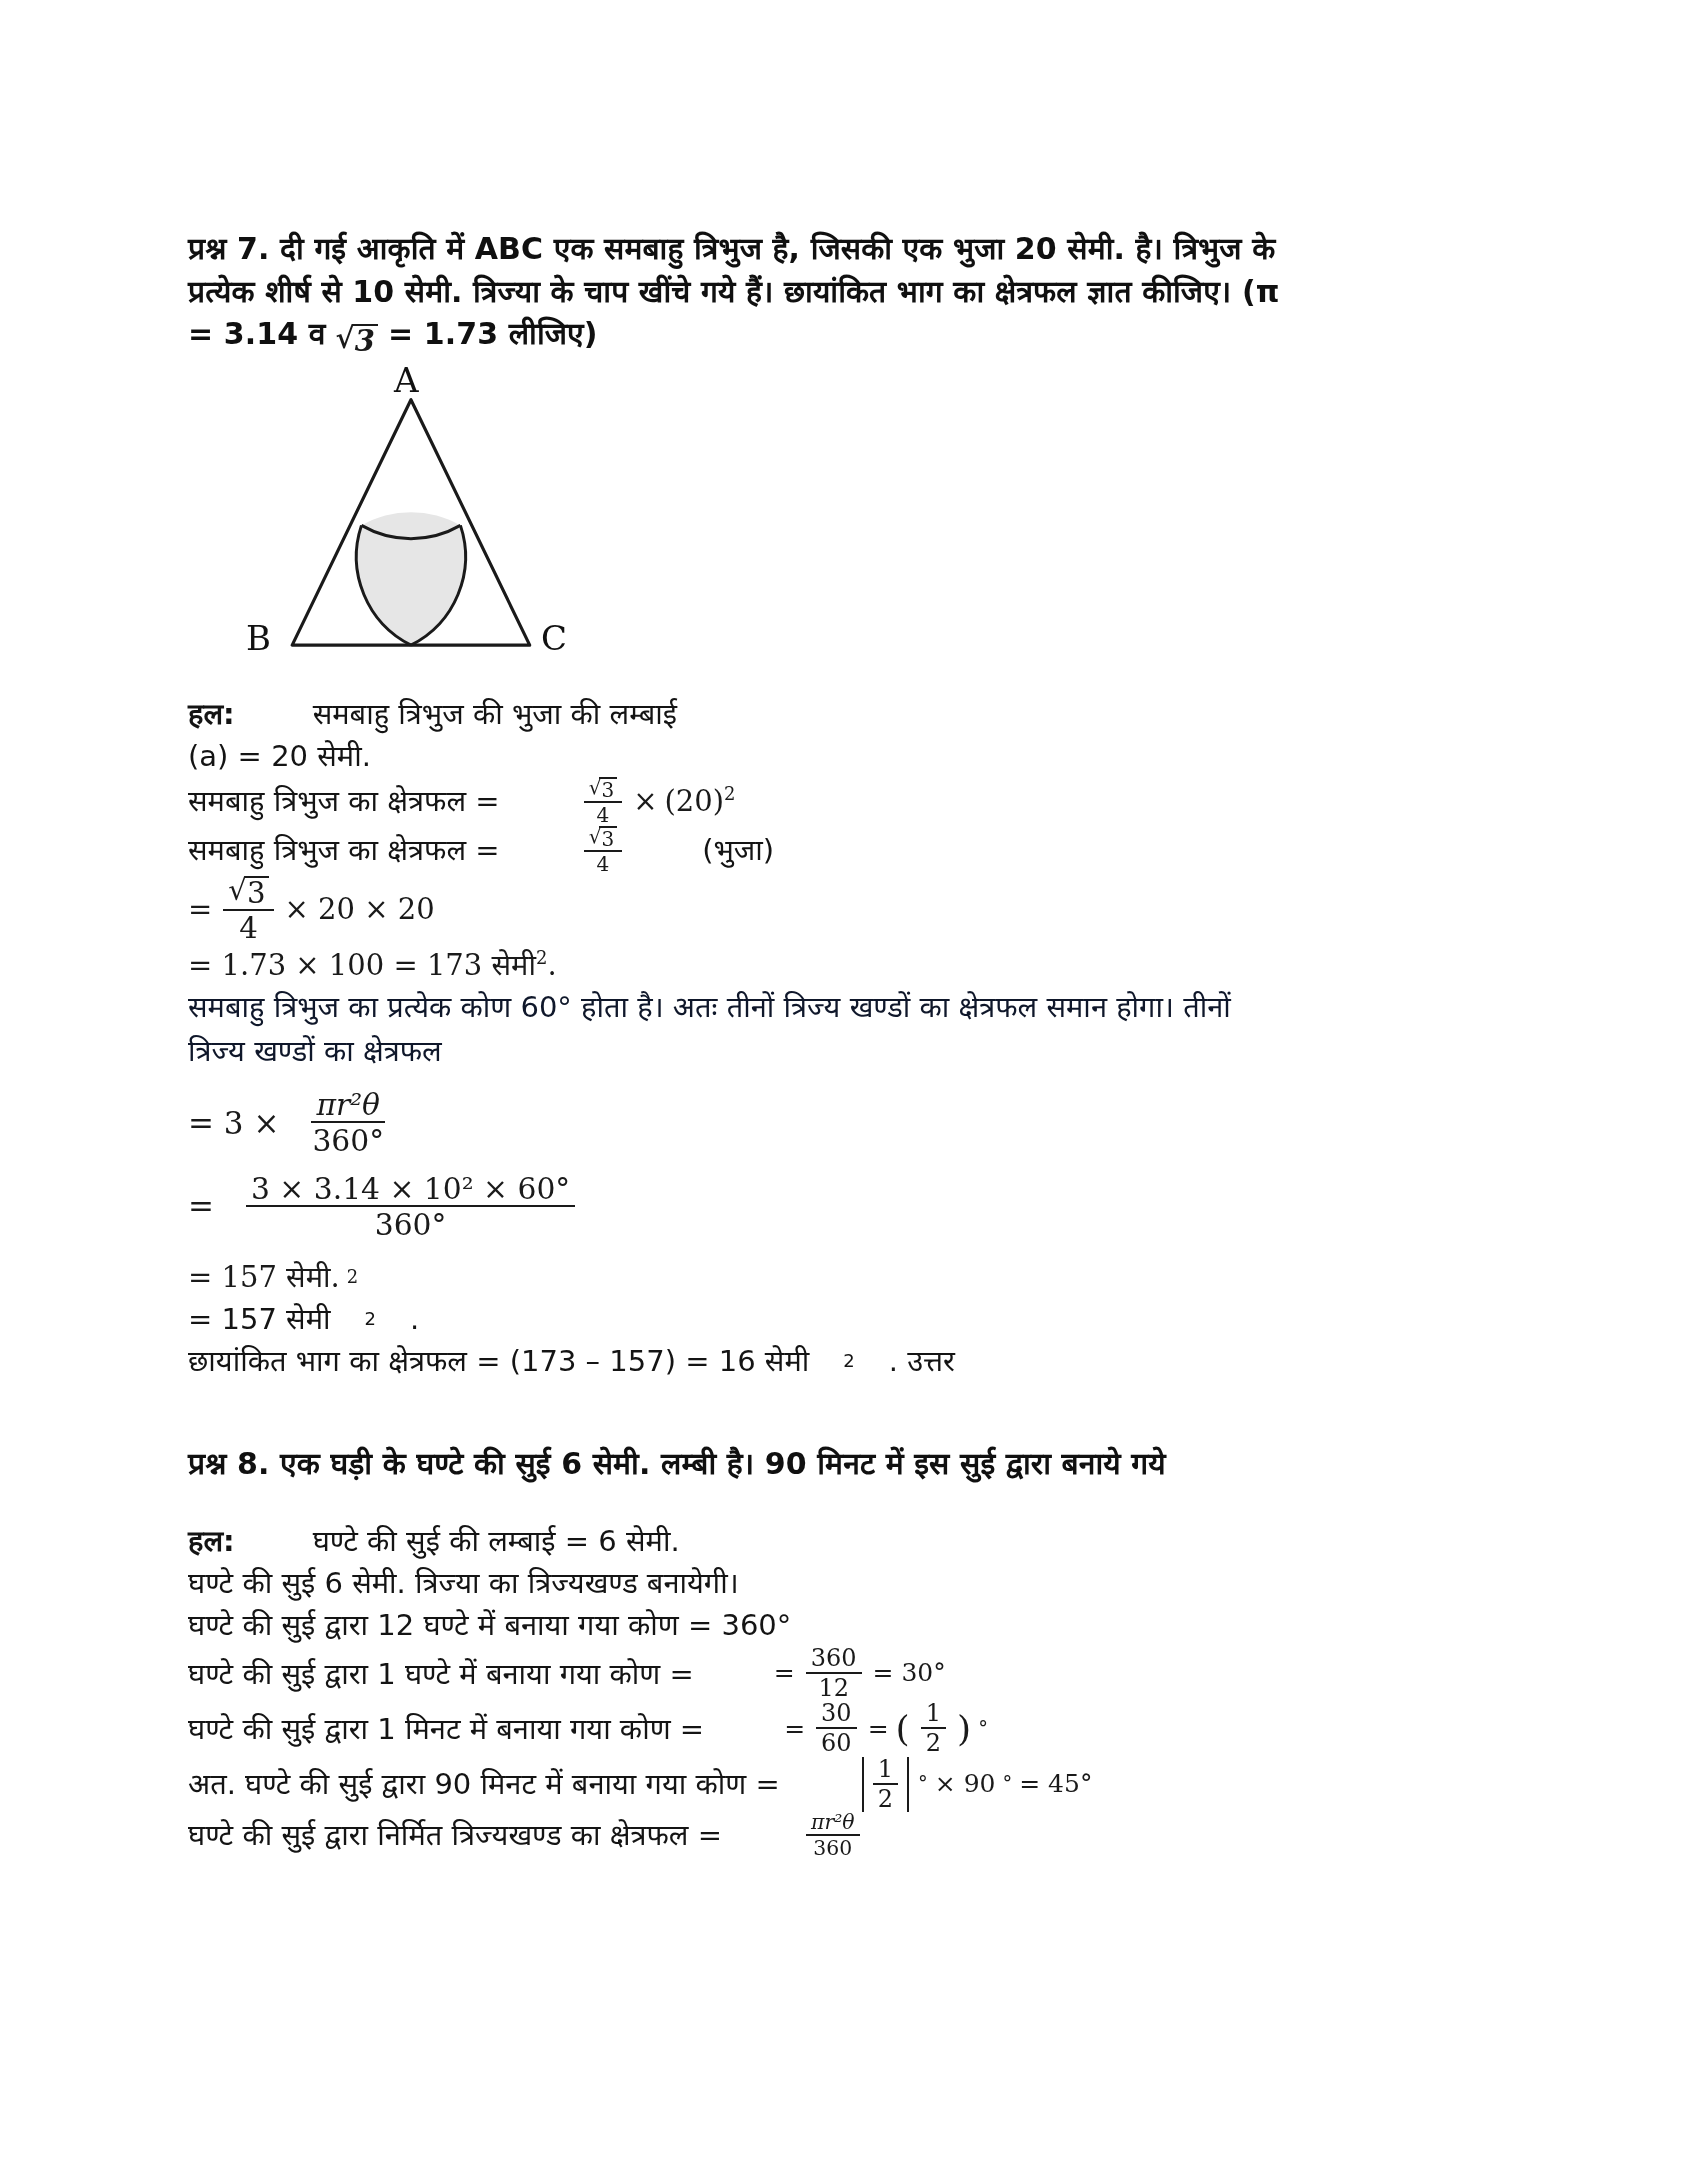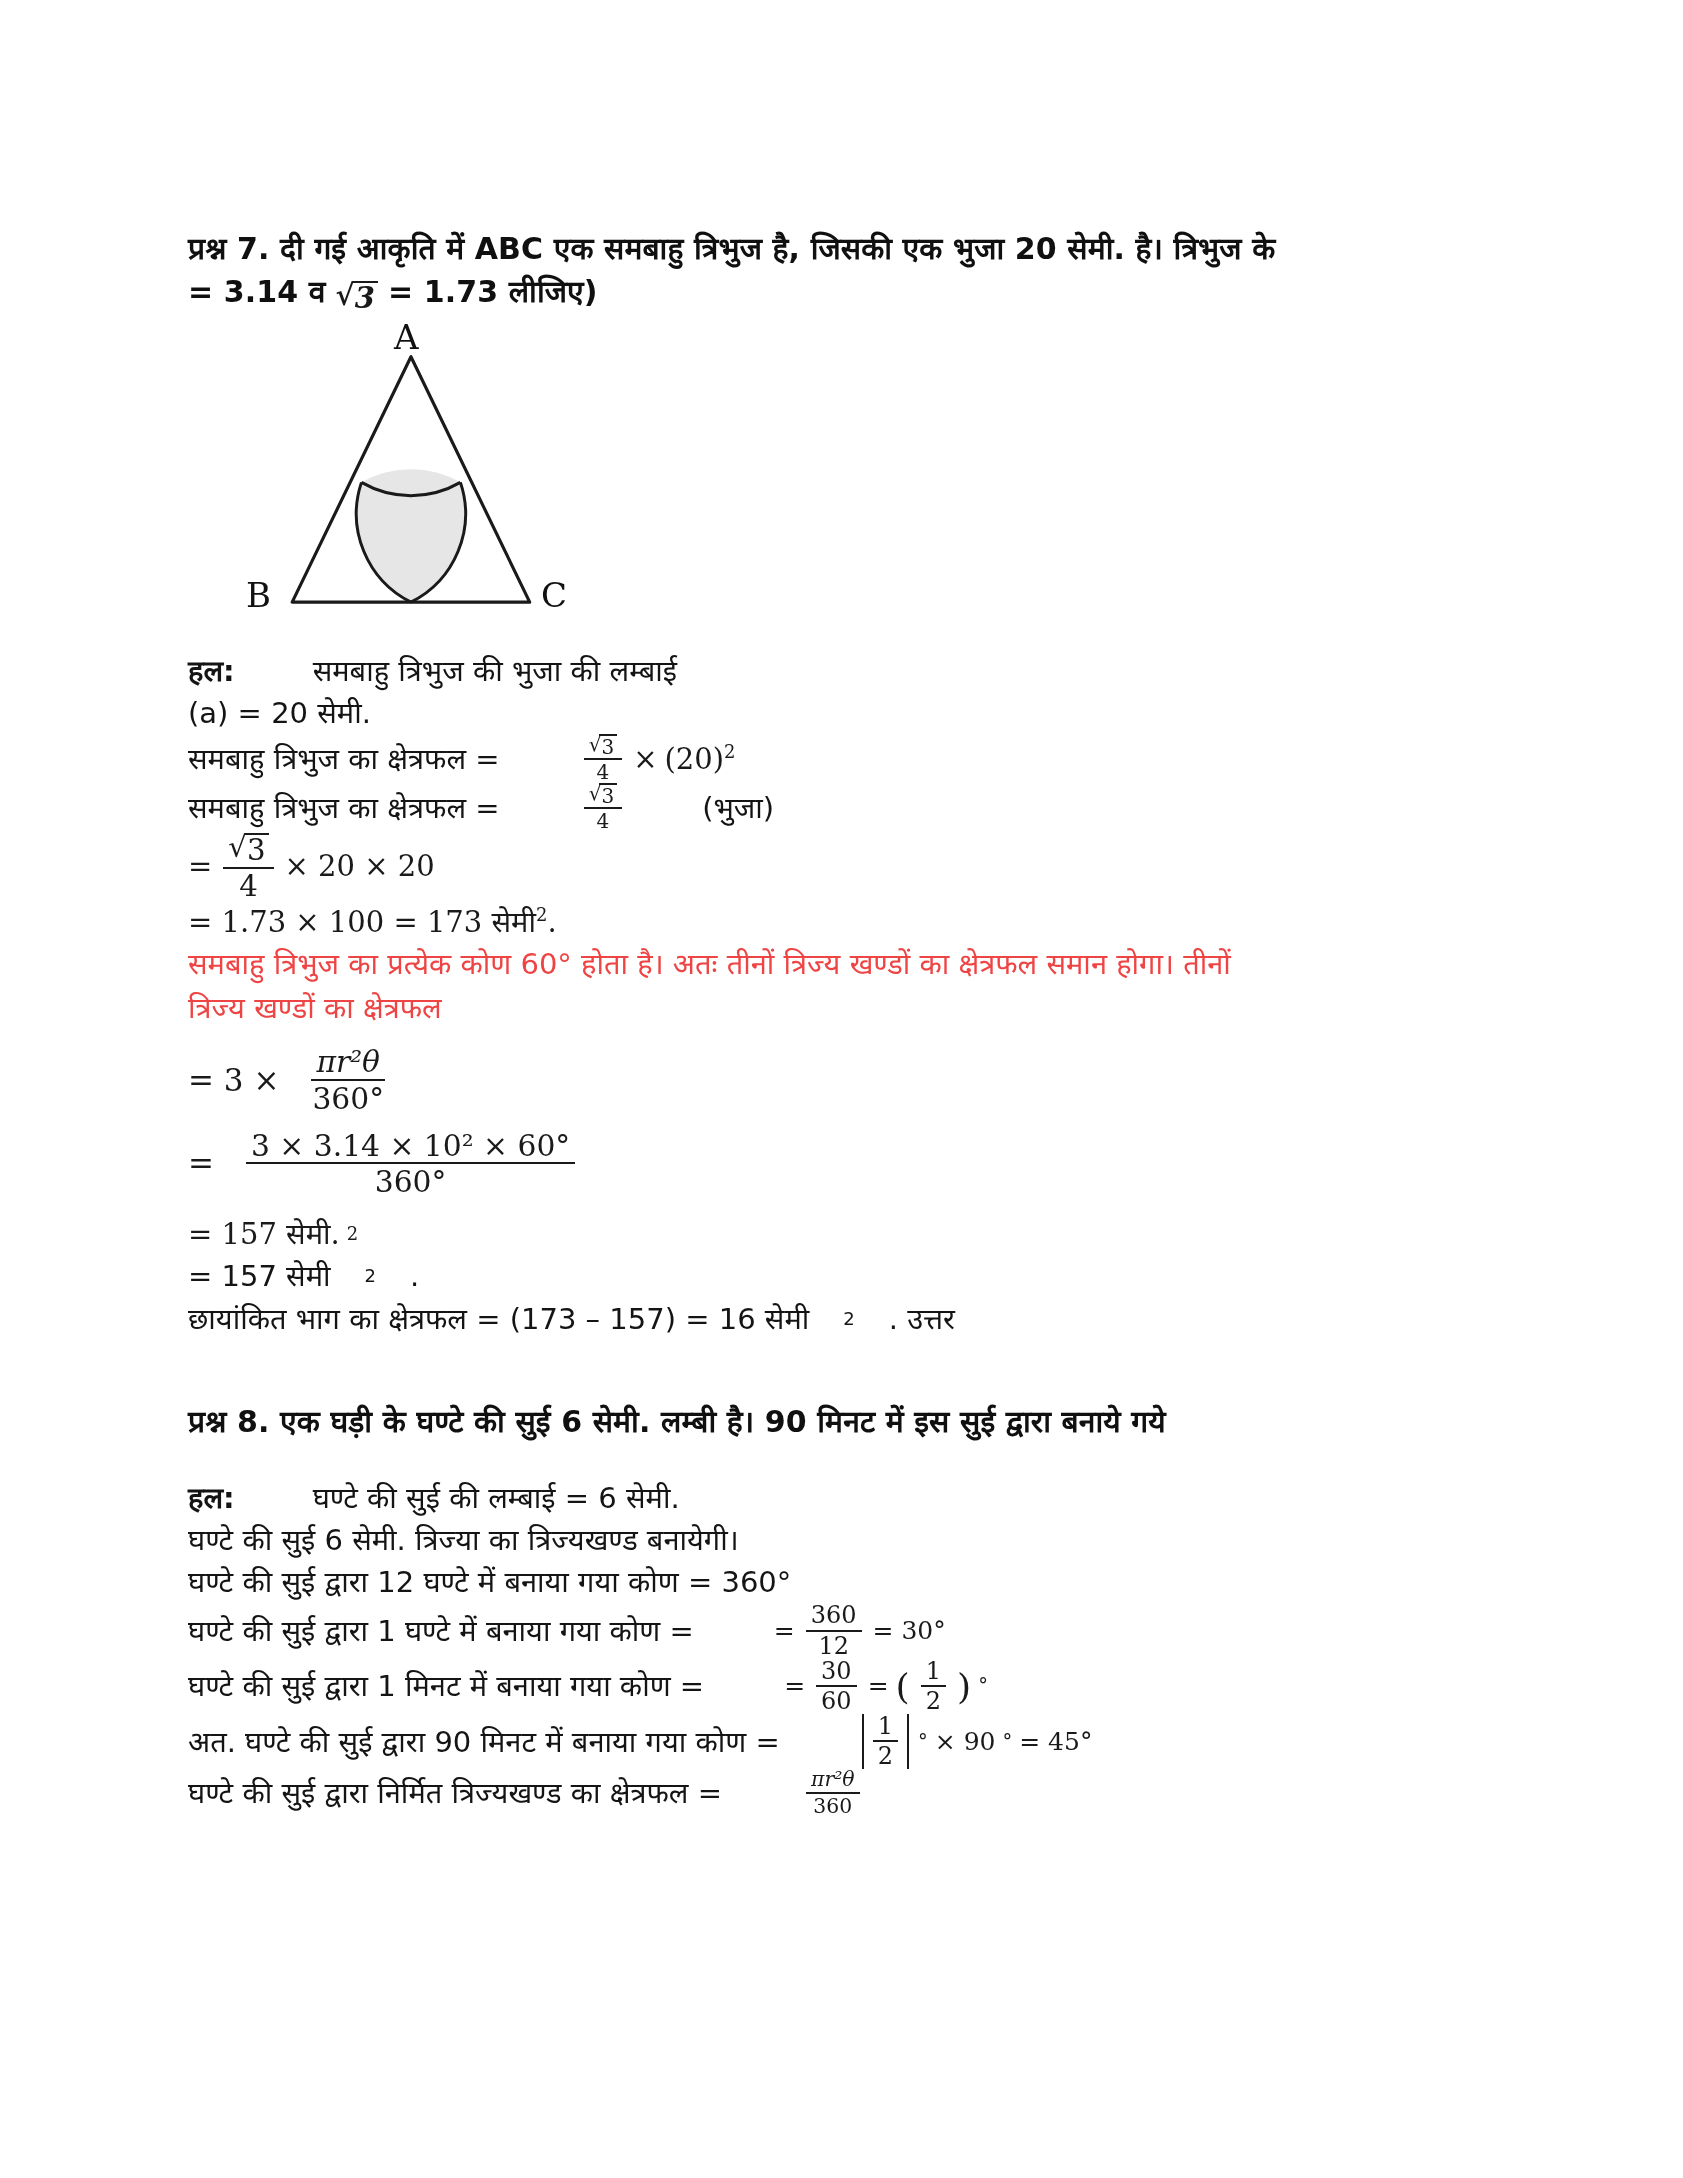--- a/index.html
+++ b/index.html
@@ -45,21 +45,21 @@
     margin: 0;
     display: flex;
     align-items: center;
     flex-wrap: wrap;
     gap: 34px;
   }
   .line.tall { line-height: 1.5; }
   .para {
     font-size: 29px;
     line-height: 1.5;
-    color: #ef4444;
+    color: #0f172a;
   }
   .sol-label { font-weight: bold; }
 
   .spacer-sm { height: 16px; }
   .spacer-md { height: 34px; }
   .spacer-lg { height: 61px; }
 
   
   .math {
     font-family: "DejaVu Serif", serif;
@@ -134,20 +134,21 @@
   .sup2 { font-size: 0.62em; vertical-align: super; }
 </style>
 </head>
 <body>
 
 <div class="page">
   <div class="content">
 
     <div class="qhead">
       <div>प्रश्न 7. दी गई आकृति में ABC एक समबाहु त्रिभुज है, जिसकी एक भुजा 20 सेमी. है। त्रिभुज के</div>
+      <div>प्रत्येक शीर्ष से 10 सेमी. त्रिज्या के चाप खींचे गये हैं। छायांकित भाग का क्षेत्रफल ज्ञात कीजिए। (π</div>
       <div style="display:flex;align-items:flex-end;gap:10px;">
         <span>= 3.14 व</span>
         <span class="math">
           <span class="sqrt">
               <span class="radical">√</span>
               <span class="rad-body mi">3</span>
             </span>
         </span>
         <span>= 1.73 लीजिए)</span>
       </div>

